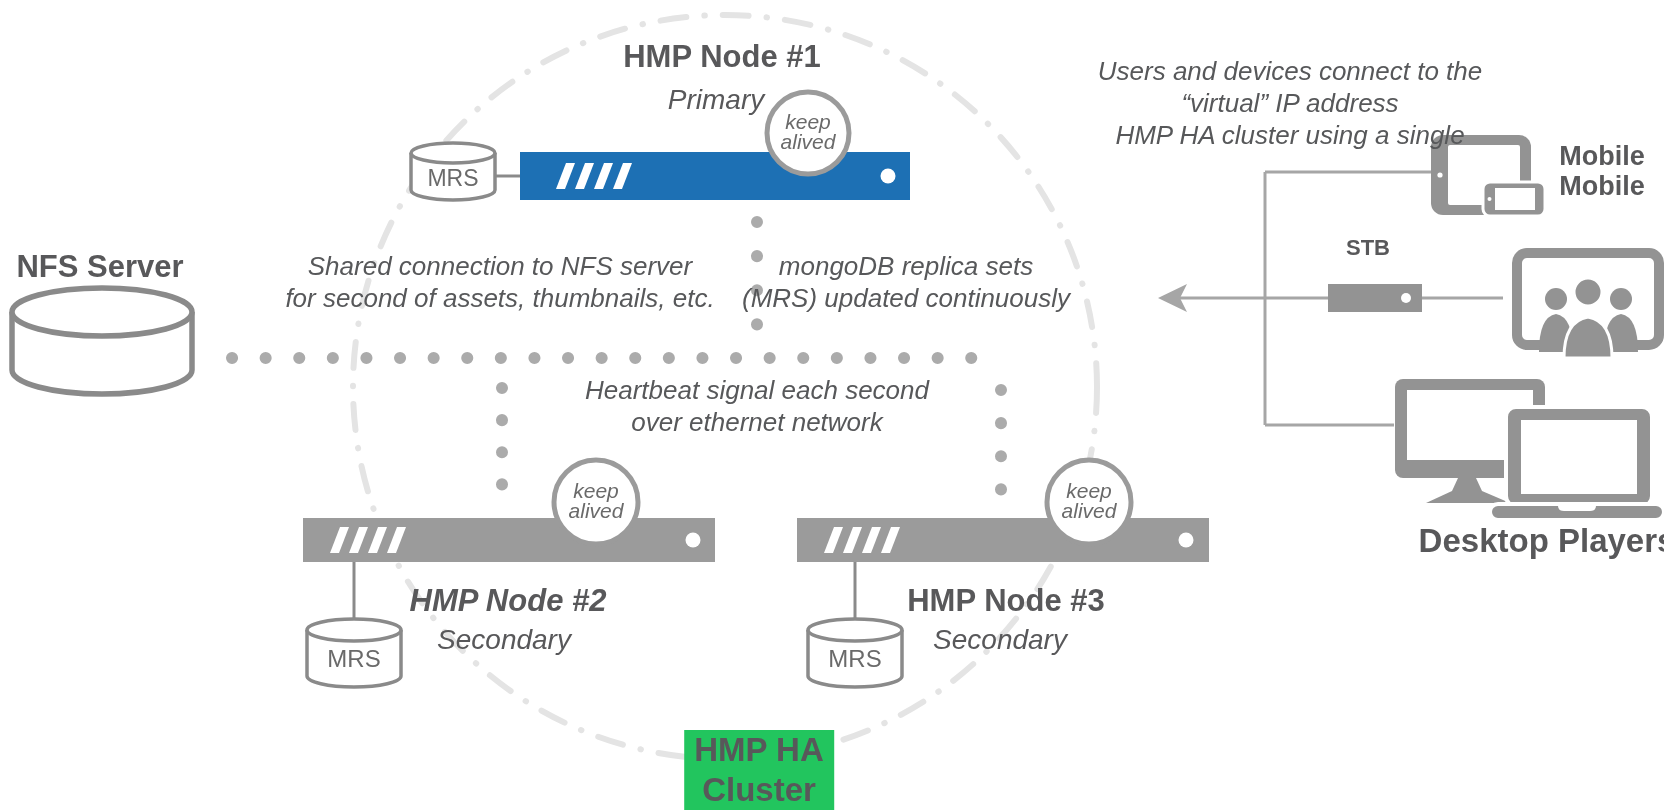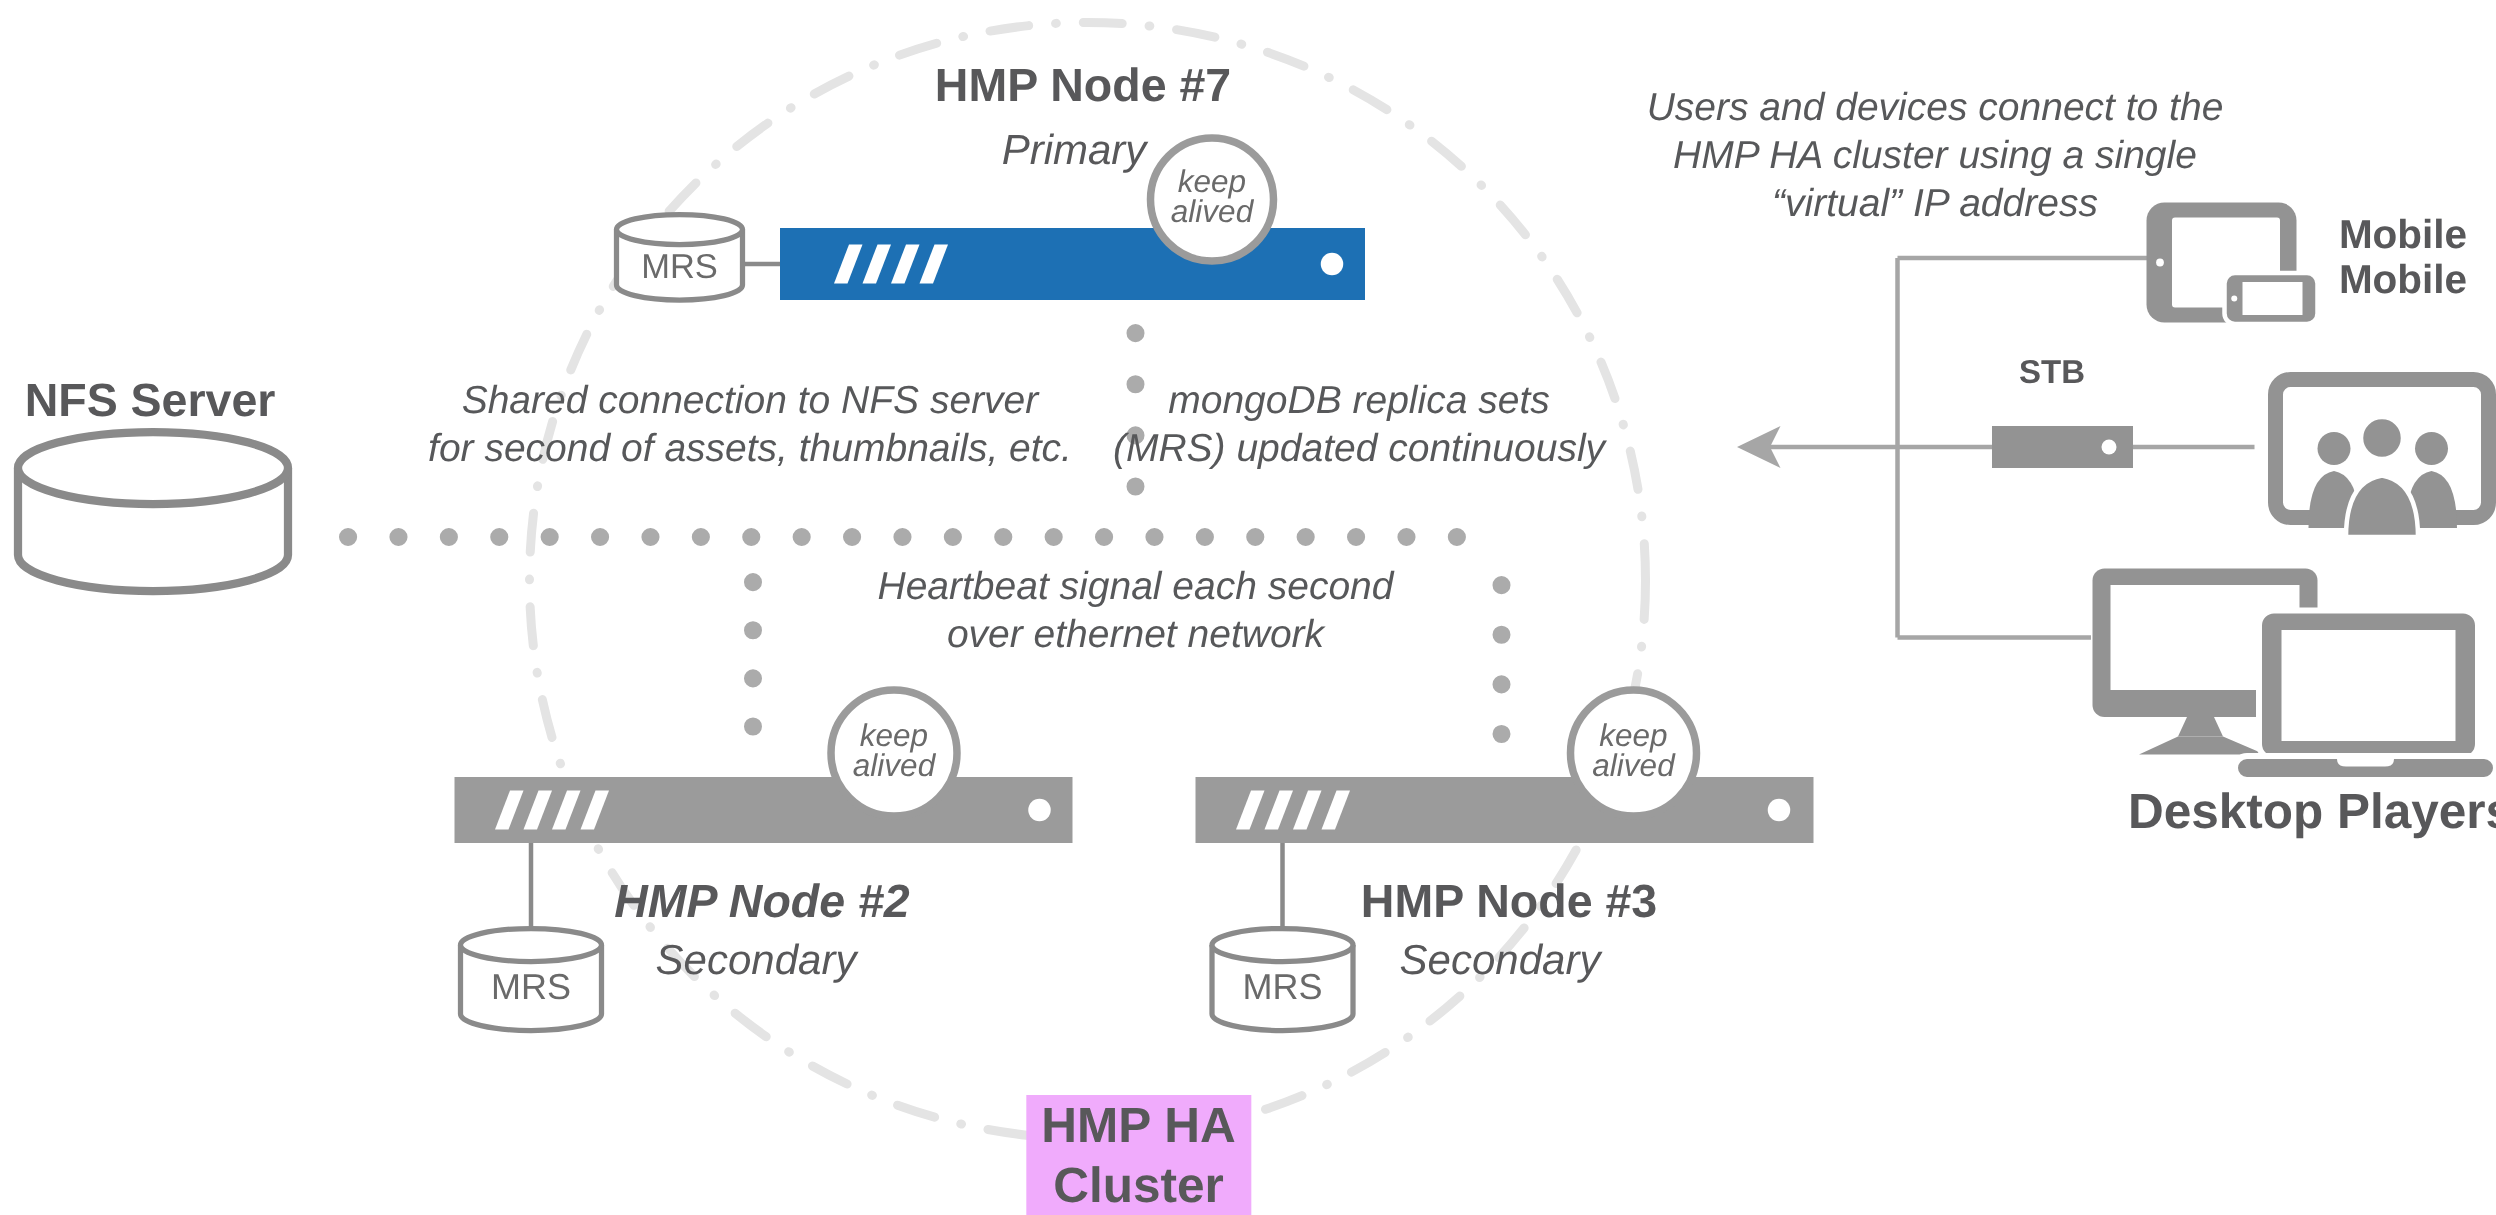--- a/index.html
+++ b/index.html
@@ -7,21 +7,21 @@
          font-family:"Liberation Sans",sans-serif;color:#58585a;}
   #shapes{position:absolute;left:0;top:0;}
   .t{position:absolute;transform:translate(-50%,-50%);white-space:nowrap;color:#58585a;}
   .b{font-weight:bold;}
   .ka{font-style:italic;font-size:21px;line-height:20px;color:#6a6a6a;text-align:center;}
   .mrs{font-size:23px;color:#6a6a6a;}
   .ann{font-style:italic;font-size:26px;line-height:32px;text-align:center;color:#57585a;}
   .title{font-weight:bold;font-size:31px;}
   .role{font-style:italic;font-size:28px;}
   .client{font-weight:bold;font-size:27px;line-height:30px;text-align:center;}
-  .cluster-lbl{font-weight:bold;font-size:33px;line-height:40px;text-align:center;background:#f0abfc;padding:0 10px;}
+  .cluster-lbl{font-weight:bold;font-size:33px;line-height:40px;text-align:center;background:#22c55e;padding:0 10px;}
 </style>
 </head>
 <body>
 
 <div id="stage">
 
   <svg id="shapes" width="1664" height="810" viewBox="0 0 1664 810">
     <defs>
       <g id="slashes">
         <polygon points="10,0 19,0 9,26 0,26"></polygon>
@@ -124,21 +124,21 @@
     <g>
       <rect x="1506" y="407" width="146" height="99" rx="10" fill="#939393" stroke="#fff" stroke-width="4"></rect>
       <rect x="1521" y="420" width="116" height="74" fill="#fff"></rect>
       <rect x="1490" y="504" width="174" height="16" rx="8" fill="#939393" stroke="#fff" stroke-width="4"></rect>
       <path d="M1558,504 L1596,504 L1596,506 Q1596,511 1590,511 L1564,511 Q1558,511 1558,506 Z" fill="#fff"></path>
     </g>
   </svg>
 
   <div class="t b" style="left:100px;top:267px;font-size:31px;">NFS Server</div>
 
-  <div class="t title" style="left:722px;top:57px;">HMP Node #7</div>
+  <div class="t title" style="left:722px;top:57px;">HMP Node #1</div>
   <div class="t role" style="left:716px;top:100px;">Primary</div>
   <div class="t ka" style="left:808px;top:132px;">
     <div>keep</div>
     <div>alived</div>
   </div>
   <div class="t mrs" style="left:453px;top:178px;">MRS</div>
 
   <div class="t ann" style="left:500px;top:282px;">
     <div>Shared connection to NFS server</div>
     <div>for second of assets, thumbnails, etc.</div>
@@ -146,22 +146,22 @@
   <div class="t ann" style="left:906px;top:282px;">
     <div>mongoDB replica sets</div>
     <div>(MRS) updated continuously</div>
   </div>
   <div class="t ann" style="left:757px;top:406px;">
     <div>Heartbeat signal each second</div>
     <div>over ethernet network</div>
   </div>
   <div class="t ann" style="left:1250px;top:103px;margin-left:40px;">
     <div>Users and devices connect to the</div>
+    <div>“virtual” IP address</div>
     <div>HMP HA cluster using a single</div>
-    <div>“virtual” IP address</div>
   </div>
 
   <div class="t title" style="left:508px;top:601px;font-style:italic;">HMP Node #2</div>
   <div class="t role" style="left:504px;top:640px;">Secondary</div>
   <div class="t ka" style="left:596px;top:501px;">
     <div>keep</div>
     <div>alived</div>
   </div>
   <div class="t mrs" style="left:354px;top:659px;font-size:24px;">MRS</div>
 

